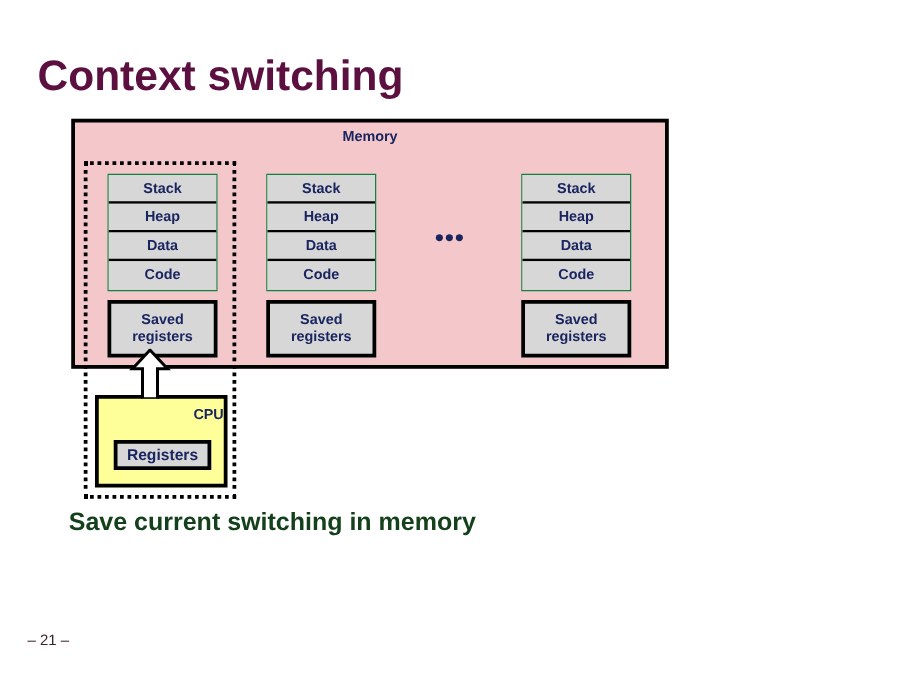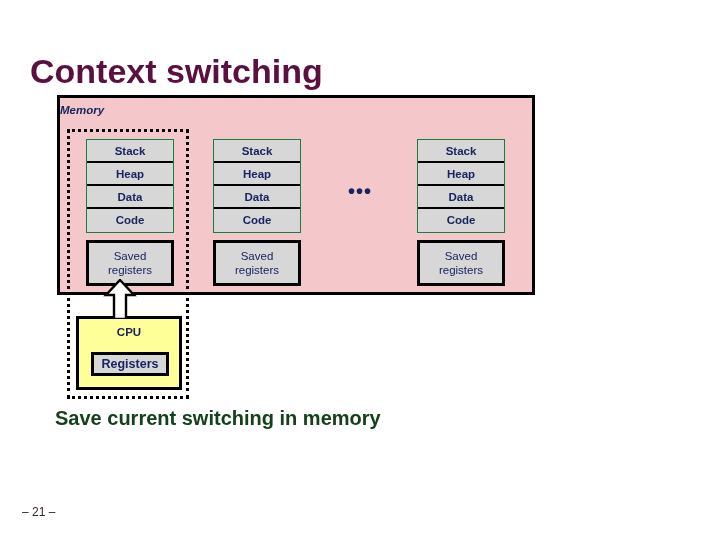--- a/index.html
+++ b/index.html
@@ -7,46 +7,45 @@
     width:720px;height:540px;
     background:#ffffff;
     font-family:"Liberation Sans", sans-serif;
     position:relative;
     overflow:hidden;
   }
 
   
   #slide-title{
     position:absolute;
-    left:30px; top:52px;
+    left:30px; top:42px;
     font-size:34px;
     font-weight:bold;
     color:#5c1040;
     letter-spacing:0px;
     white-space:nowrap;
   }
 
   
   #memory-box{
     position:absolute;
     left:57px; top:95px;
     width:478px; height:200px;
     background:#f4c8ca;
     border:3px solid #000000;
     box-sizing:border-box;
   }
   #memory-label{
     position:absolute;
     left:0; top:6px;
     width:100%;
-    text-align:left;
-    font-size:11.5px;
-    font-weight:bold;
-    color:#1a2560;
-    font-style:italic;
+    text-align:center;
+    font-size:11.5px;
+    font-weight:bold;
+    color:#1a2560;
   }
 
   
   #process-highlight{
     position:absolute;
     left:67px; top:129px;
     width:122px; height:270px;
     border:3px dotted #000000;
     box-sizing:border-box;
     background:transparent;
@@ -80,21 +79,21 @@
     margin-top:7px;
     height:46px;
     border:3px solid #000000;
     background:#d7d7d7;
     box-sizing:border-box;
     display:flex;
     align-items:center;
     justify-content:center;
     text-align:center;
     font-size:11.5px;
-    font-weight:normal;
+    font-weight:bold;
     color:#1a2560;
     line-height:14px;
   }
   .saved-box span{display:block;}
 
   #col-1{left:86px; top:139px;}
   #col-2{left:213px; top:139px;}
   #col-3{left:417px; top:139px;}
 
   #ellipsis-dots{
@@ -123,21 +122,21 @@
     width:106px; height:74px;
     background:#ffff99;
     border:3px solid #000000;
     box-sizing:border-box;
     z-index:4;
   }
   #cpu-label{
     position:absolute;
     left:0; top:7px;
     width:100%;
-    text-align:center;
+    text-align:right;
     font-size:11.5px;
     font-weight:bold;
     color:#1a2560;
   }
   #cpu-registers{
     position:absolute;
     left:12px; top:33px;
     width:78px; height:24px;
     background:#d7d7d7;
     border:3px solid #000000;

